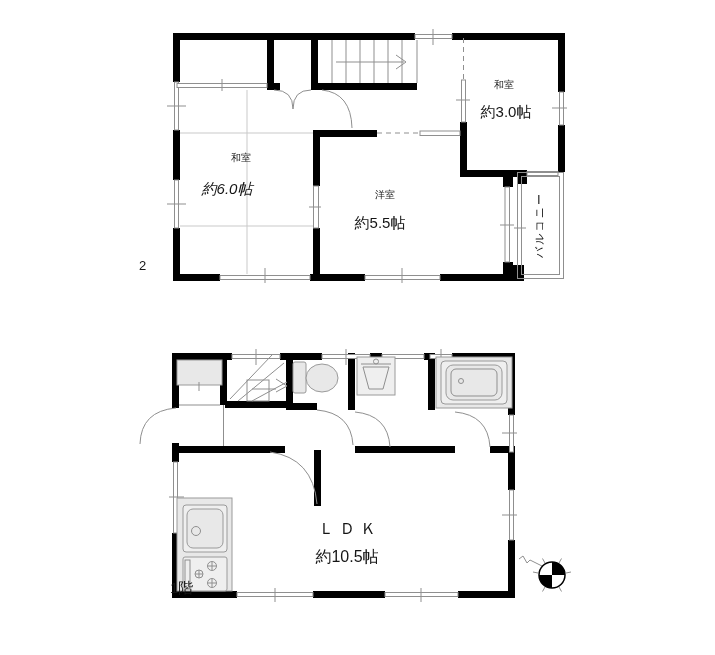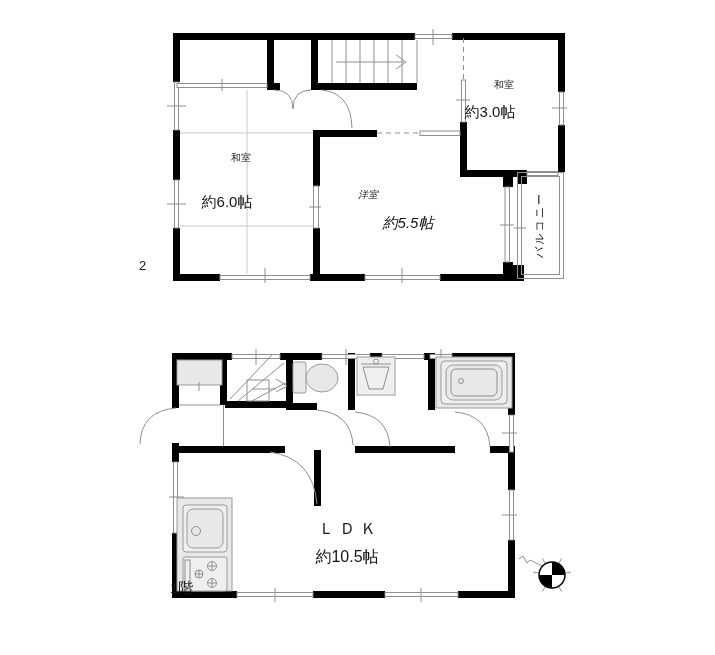--- a/index.html
+++ b/index.html
@@ -203,27 +203,27 @@
       <circle cx="552" cy="575" r="13" fill="#fff" stroke="#000" stroke-width="1.5"></circle>
       <path class="blk" d="M552,575 L552,562 A13,13 0 0 1 565,575 Z"></path>
       <path class="blk" d="M552,588 A13,13 0 0 1 539,575 L552,575 Z"></path>
       <path class="tl" d="M559,563 L561.5,558.5 M566,573 L571,572 M559,587 L561.5,591.5
                           M545,587 L542.5,591.5 M538,573 L533,572 M545,563 L542.5,558.5"></path>
     </g>
   </g>
 </svg>
 
   <div class="label" style="left:241px;top:153px;">和室</div>
-  <div class="label area" style="left:227px;top:194px;">約6.0帖</div>
-
-  <div class="label" style="left:368px;top:190px;font-style:italic;">洋室</div>
-  <div class="label area" style="left:408px;top:215px;font-style:italic;">約5.5帖</div>
+  <div class="label area" style="left:227px;top:181px;font-style:italic;">約6.0帖</div>
+
+  <div class="label" style="left:385px;top:190px;">洋室</div>
+  <div class="label area" style="left:380px;top:215px;">約5.5帖</div>
 
   <div class="label" style="left:504px;top:80px;">和室</div>
-  <div class="label area" style="left:490px;top:104px;">約3.0帖</div>
+  <div class="label area" style="left:506px;top:104px;">約3.0帖</div>
 
   <div class="label balcony" style="left:539px;top:225px;">バルコニー</div>
 
   <div class="label floor-tag tag2" style="left:139px;top:259px;">2</div>
 
   <div class="label ldk" style="left:350px;top:521px;">ＬＤＫ</div>
   <div class="label ldk-area" style="left:347px;top:549px;">約10.5帖</div>
 
   <div class="label floor-tag" style="left:138px;top:580px;margin-left:32px;">1階</div>
 

